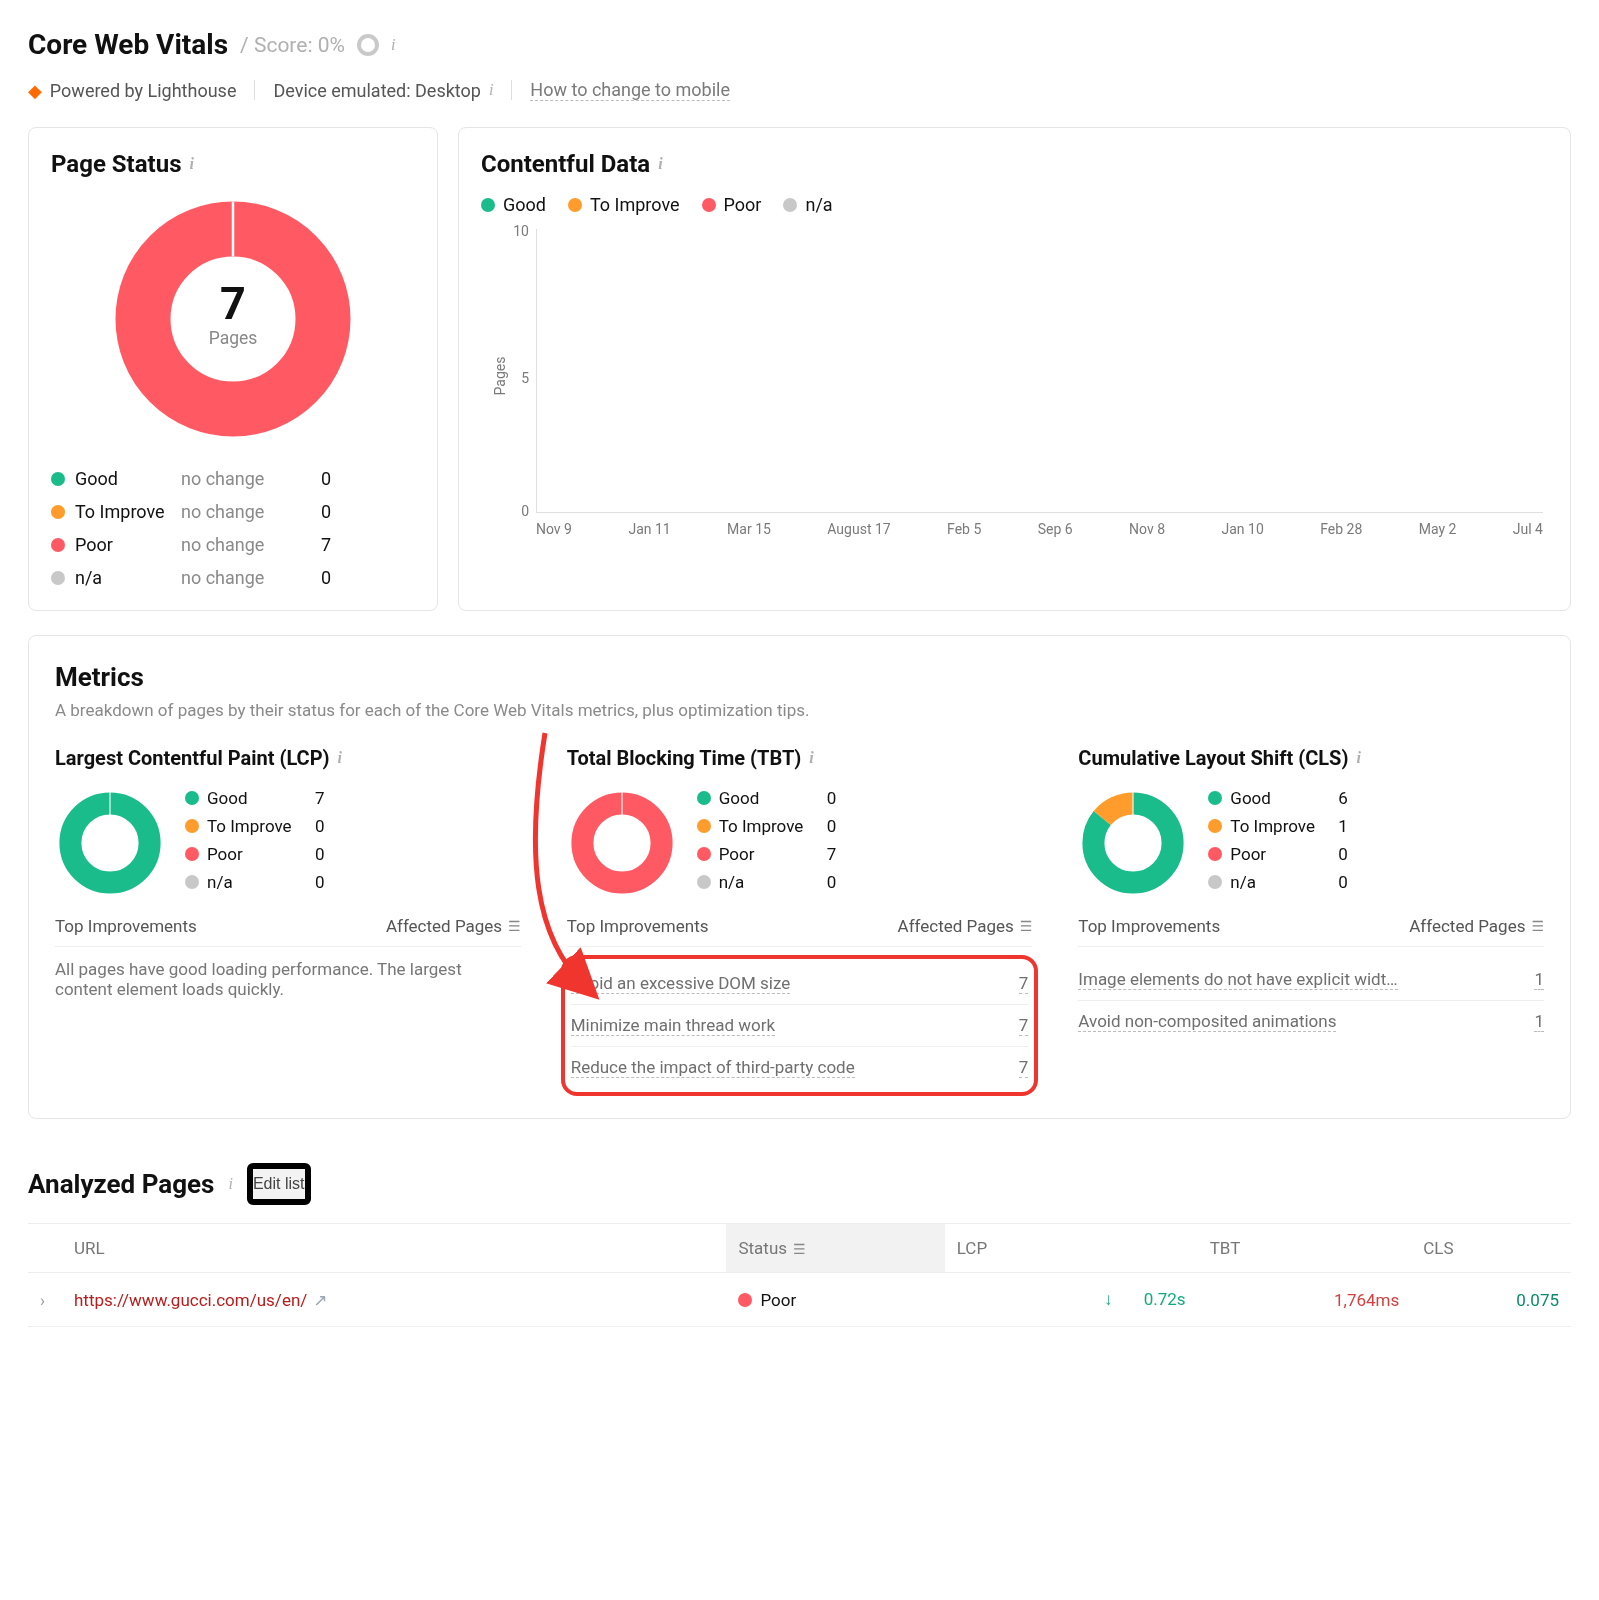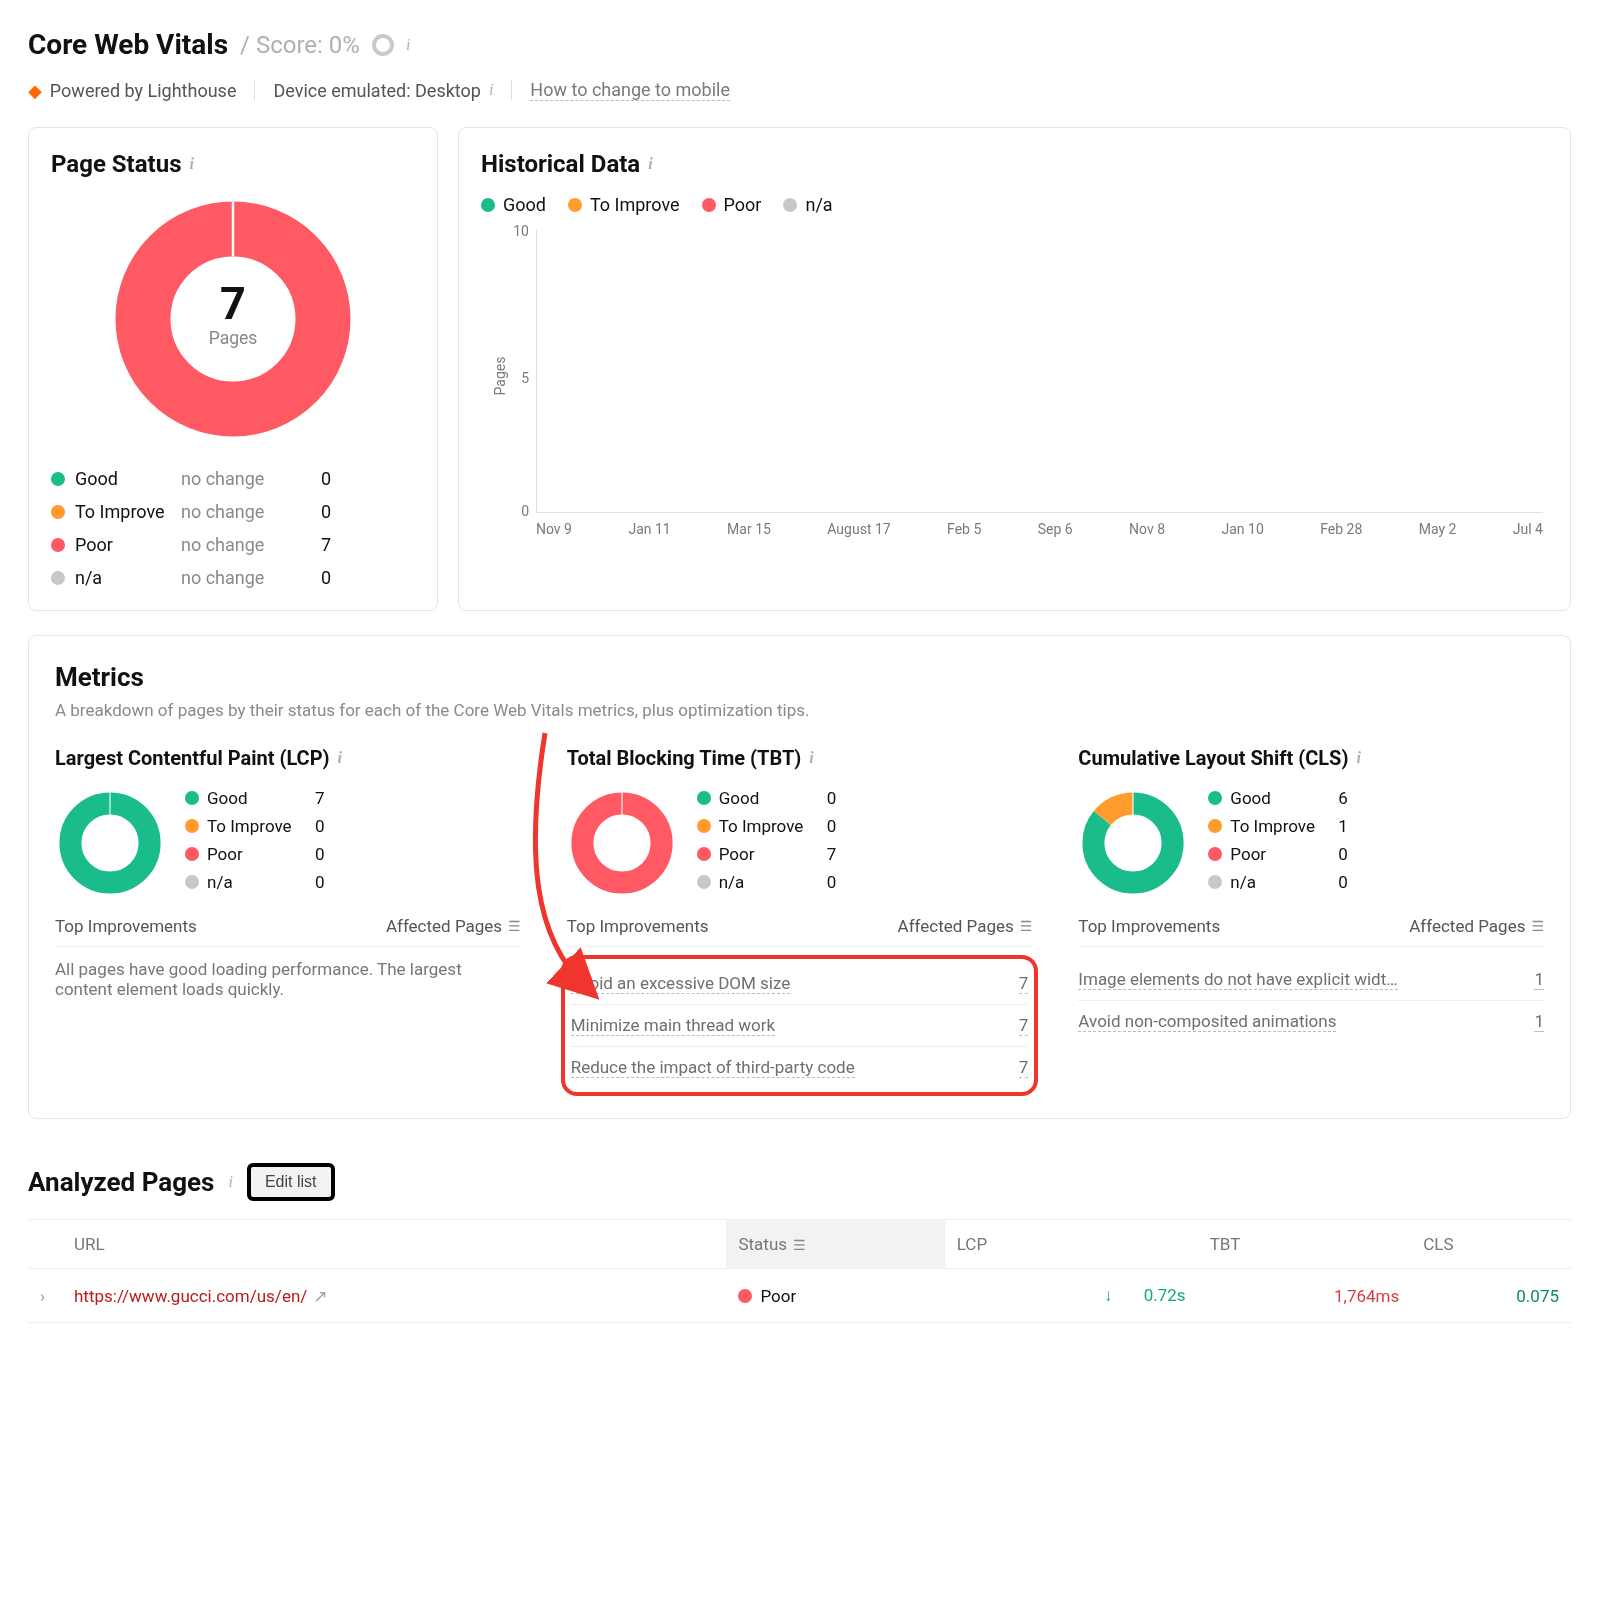--- a/index.html
+++ b/index.html
@@ -1,19 +1,19 @@
 <!DOCTYPE html>
 <html><head>
 <meta charset="utf-8">
 <style>
 * { box-sizing: border-box; margin: 0; padding: 0; }
 body { font-family: -apple-system, BlinkMacSystemFont, "Segoe UI", Roboto, Helvetica, Arial, sans-serif; background:#fff; color:#111; padding:28px; }
 .header { display:flex; align-items:center; gap:12px; margin-bottom:18px; }
 h1.title { font-size:28px; font-weight:700; }
-.score-text { font-size:24px; color:#b0b0b0; font-weight:400; }
+.score-text { font-size:21px; color:#b0b0b0; font-weight:400; }
 .score-ring { width:22px; height:22px; border:4px solid #c9c9c9; border-radius:50%; }
 .info-icon { color:#b0b0b0; font-style:italic; font-family: Georgia, serif; font-size:16px; cursor:default; }
 .subbar { display:flex; align-items:center; gap:18px; color:#555; font-size:18px; margin-bottom:26px; }
 .subbar .seg { display:flex; align-items:center; gap:8px; }
 .subbar .divider { width:1px; height:20px; background:#ddd; }
 .lh-icon { color:#ff6a00; }
 .link { color:#7a7a7a; border-bottom:1px dashed #bbb; cursor:pointer; }
 .row-top { display:flex; gap:20px; margin-bottom:24px; }
 .card { border:1px solid #e5e5e5; border-radius:8px; padding:22px; background:#fff; }
 .page-status-card { width:410px; }
@@ -53,21 +53,21 @@
 .imp-body { font-size:17px; color:#777; padding-top:12px;}
 .imp-row { display:flex; justify-content:space-between; align-items:center; padding:10px 0; border-bottom:1px solid #eee;}
 .imp-row:last-child{border-bottom:none;}
 .imp-row .t { color:#6f6f6f; border-bottom:1px dashed #bbb; cursor:pointer; white-space:nowrap; overflow:hidden; text-overflow:ellipsis; max-width:80%;}
 .imp-row .n { color:#6f6f6f; border-bottom:1px dashed #bbb;}
 .arrow-annot { position:absolute; left:-14px; top:-10px; pointer-events:none; }
 .tbt-highlight { border:4px solid #f0352e; border-radius:16px; padding:4px 6px; margin:-4px -6px; }
 .analyzed { margin-top:44px; }
 .analyzed-head { display:flex; align-items:center; gap:14px; margin-bottom:18px;}
 .analyzed-head h2 { font-size:26px; font-weight:700;}
-.edit-btn { border:4px solid #000000; background:#f3f3f3; border-radius:6px; padding:6px 14px; font-size:16px; cursor:pointer; color:#444;}
+.edit-btn { border:6px solid #000000; background:#f3f3f3; border-radius:6px; padding:6px 0; font-size:16px; cursor:pointer; color:#444;}
 .tbl { width:100%; border-collapse:collapse; font-size:17px;}
 .tbl thead th { text-align:left; font-weight:400; color:#777; padding:14px 12px; border-top:1px solid #eee; border-bottom:1px solid #eee;}
 .tbl thead th.status-col { background:#f2f2f2;}
 .tbl thead th .sort-icon{margin-left:6px;}
 .tbl td { padding:16px 12px; border-bottom:1px solid #eee;}
 .tbl .url a { color:#b91c1c; text-decoration:none;}
 .ext-icon{ color:#9aa6b4; margin-left:6px;}
 .pill{display:flex;align-items:center;gap:8px;}
 .good-v{color:#13a97e;margin-left:27px;} .poor-v{color:#d43f3f;} .ok-v{color:#0a8a6a;}
 .down-arrow{color:#13a97e;}
@@ -138,21 +138,21 @@
           <span class="dot dot-na"></span>
           <span>n/a</span>
         </div>
     <div class="chg">no change</div>
     <div class="val">0</div>
       </div>
   </div>
 
   <div class="card hist-card">
     <h2>
-      <span>Historical Data</span>
+      <span>Contentful Data</span>
       <span class="info-icon">i</span>
     </h2>
     <div class="hist-legend" id="hist-legend">
         <div class="lbl">
           <span class="dot dot-good"></span>
           <span>Good</span>
         </div>
         <div class="lbl">
           <span class="dot dot-imp"></span>
           <span>To Improve</span>

